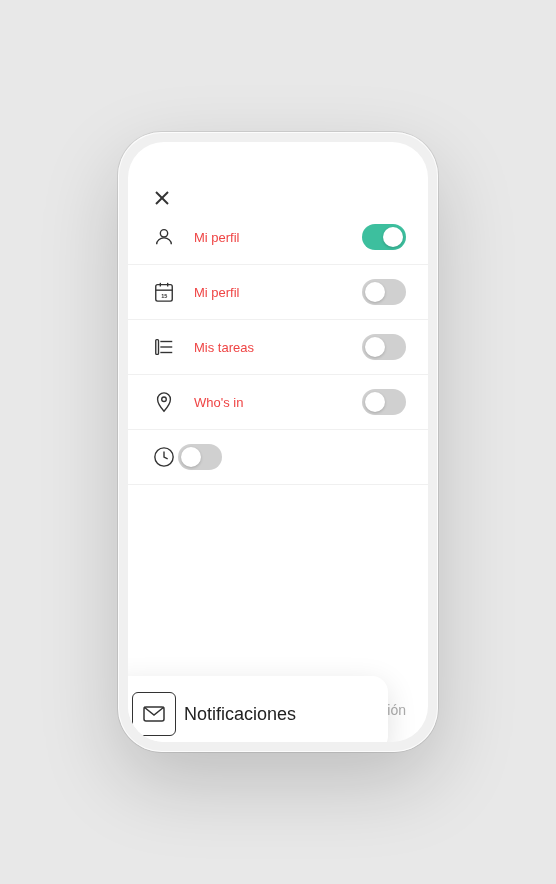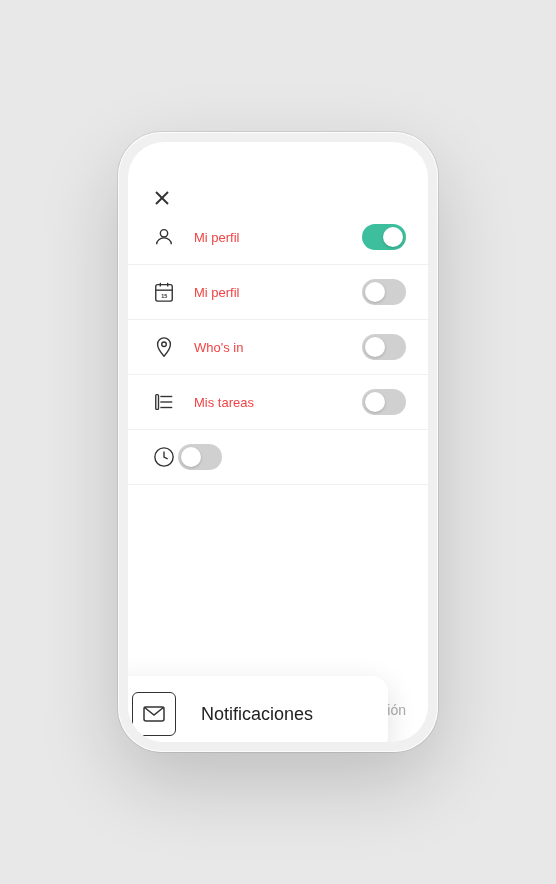--- a/index.html
+++ b/index.html
@@ -183,21 +183,21 @@
     
     .notif-popup {
       position: absolute;
       bottom: -10px;
       left: -20px;
       background: white;
       border-radius: 16px;
       padding: 16px 24px;
       display: flex;
       align-items: center;
-      gap: 25px;
+      gap: 8px;
       box-shadow: 0 8px 30px rgba(0,0,0,0.12);
       z-index: 20;
       width: 280px;
     }
 
     .notif-icon-box {
       width: 44px;
       height: 44px;
       border: 1.5px solid #333;
       border-radius: 6px;
@@ -262,39 +262,39 @@
               </svg>
             </div>
             <span class="menu-item-label">Mi perfil</span>
             <div class="toggle off">
               <div class="toggle-thumb"></div>
             </div>
           </div>
           <div class="menu-item">
             <div class="menu-item-icon">
               <svg viewBox="0 0 24 24" stroke="#333" fill="none" stroke-width="1.5">
-                <path d="M12 2C8.13 2 5 5.13 5 9c0 5.25 7 13 7 13s7-7.75 7-13c0-3.87-3.13-7-7-7z"></path>
-                <circle cx="12" cy="9" r="2.5"></circle>
-              </svg>
-            </div>
-            <span class="menu-item-label">Who's in</span>
-            <div class="toggle off">
-              <div class="toggle-thumb"></div>
-            </div>
-          </div>
-          <div class="menu-item">
-            <div class="menu-item-icon">
-              <svg viewBox="0 0 24 24" stroke="#333" fill="none" stroke-width="1.5">
                 <line x1="8" y1="6" x2="21" y2="6"></line>
                 <line x1="8" y1="12" x2="21" y2="12"></line>
                 <line x1="8" y1="18" x2="21" y2="18"></line>
                 <rect x="3" y="4" width="3" height="16" rx="1"></rect>
               </svg>
             </div>
             <span class="menu-item-label">Mis tareas</span>
+            <div class="toggle off">
+              <div class="toggle-thumb"></div>
+            </div>
+          </div>
+          <div class="menu-item">
+            <div class="menu-item-icon">
+              <svg viewBox="0 0 24 24" stroke="#333" fill="none" stroke-width="1.5">
+                <path d="M12 2C8.13 2 5 5.13 5 9c0 5.25 7 13 7 13s7-7.75 7-13c0-3.87-3.13-7-7-7z"></path>
+                <circle cx="12" cy="9" r="2.5"></circle>
+              </svg>
+            </div>
+            <span class="menu-item-label">Who's in</span>
             <div class="toggle off">
               <div class="toggle-thumb"></div>
             </div>
           </div>
           <div class="menu-item">
             <div class="menu-item-icon">
               <svg viewBox="0 0 24 24" stroke="#333" fill="none" stroke-width="1.5">
                 <circle cx="12" cy="12" r="10"></circle>
                 <polyline points="12,6 12,12 16,14"></polyline>
               </svg>

